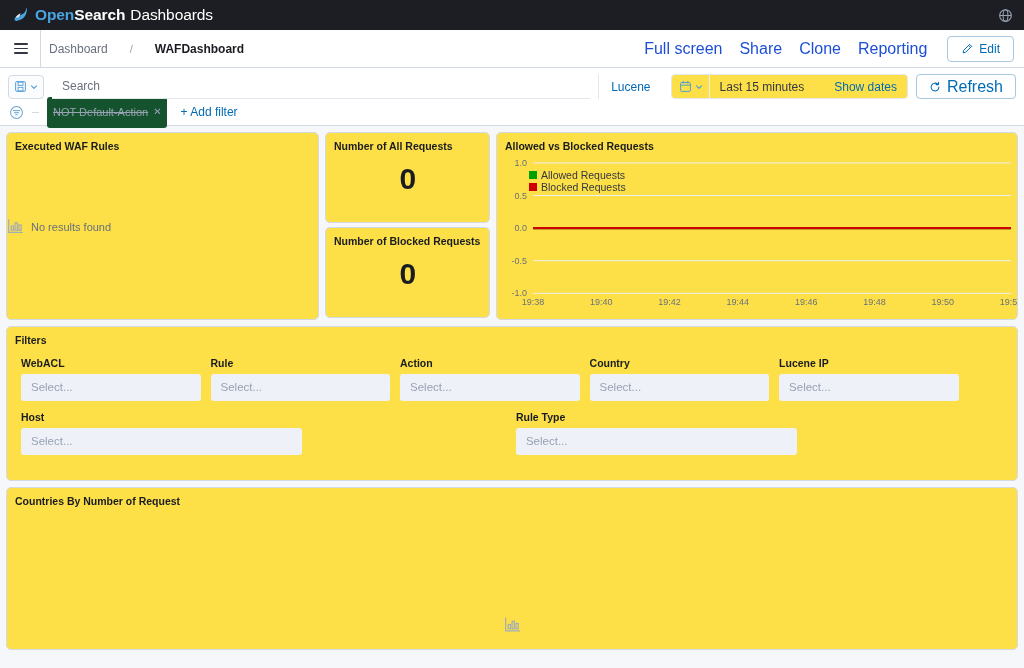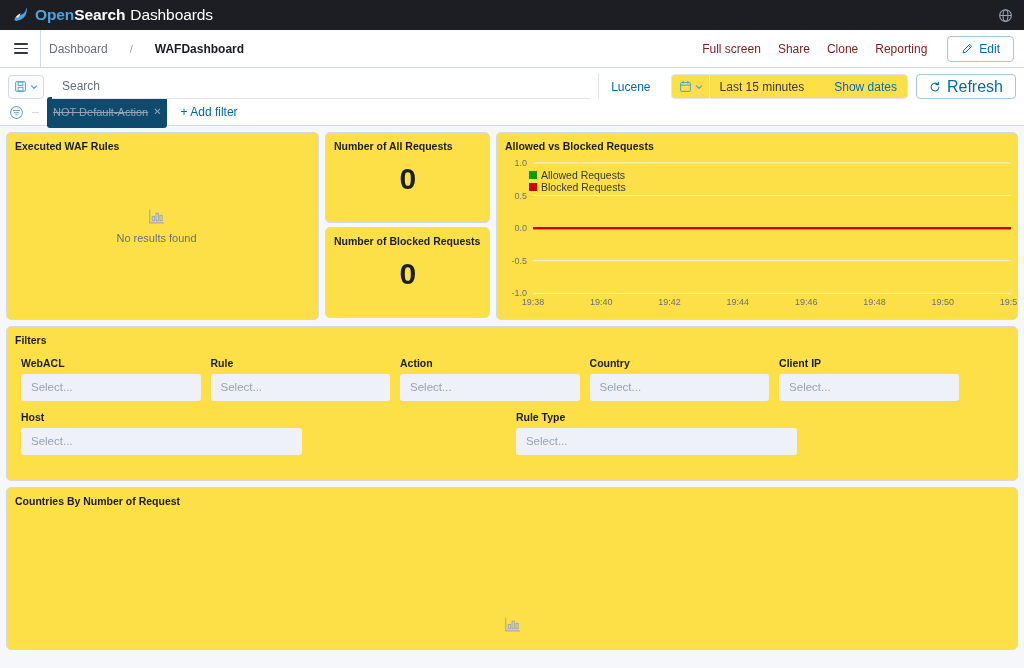--- a/index.html
+++ b/index.html
@@ -75,21 +75,21 @@
   }
   .breadcrumb { display: flex; align-items: center; gap: 22px; font-size: 12px; }
   .bc-link { color: #69707d; cursor: pointer; }
   .bc-sep { color: #98a2b3; font-size: 11px; }
   .bc-current { color: #1a1c21; font-weight: 700; }
   .nav-right {
     margin-left: auto;
     display: flex; align-items: center; gap: 17px;
   }
   .nav-action {
-    color: #7f1d1d; font-size: 12px; cursor: pointer; white-space: nowrap;
+    color: #1d4ed8; font-size: 16px; cursor: pointer; white-space: nowrap;
   }
   .edit-btn {
     border: 1px solid #a5c7e0;
     border-radius: 4px;
     height: 26px;
     padding: 0 13px;
     display: flex; align-items: center; gap: 6px;
     color: #006bb4;
     background: #ffffff;
     cursor: pointer;
@@ -193,21 +193,21 @@
     gap: 8px;
   }
   .filter-icon-btn {
     width: 16px; height: 16px;
     display: flex; align-items: center; justify-content: center;
     cursor: pointer;
     flex: 0 0 auto;
   }
   .filter-dash { width: 7px; height: 1px; background: #d3dae6; flex: 0 0 auto; }
   .filter-pill {
-    background: #0c4a6e;
+    background: #14532d;
     border-radius: 3px;
     height: 31px;
     display: flex; align-items: center;
     padding: 0 5px 0 6px;
     gap: 5px;
     cursor: pointer;
     flex: 0 0 auto;
   }
   .filter-pill-label {
     font-size: 11px;
@@ -245,21 +245,21 @@
     line-height: 1.2;
   }
 
   
   .p-waf { width: 313px; height: 188px; flex: 0 0 auto; }
   .noresults {
     position: absolute;
     left: 0; right: 12px;
     top: 50%;
     transform: translateY(-50%);
-    display: flex; flex-direction: column;
+    display: flex; flex-direction: row;
     align-items: center; gap: 7px;
   }
   .noresults-text { font-size: 11px; color: #69707d; }
 
   
   .col-metrics { display: flex; flex-direction: column; gap: 4px; flex: 0 0 auto; width: 165px; }
   .p-metric { height: 91px; }
   .metric-value {
     position: absolute;
     left: 0; right: 0;
@@ -509,21 +509,21 @@
     </div>
   </div>
 
   <div class="panel p-filters">
     <div class="panel-title">Filters</div>
     <div class="filters-grid" id="filters-grid">
         <div class="ffield" style="width: 19.3%; padding-right: 1%;"><label class="ffield-label">WebACL</label><input class="fselect" type="text" placeholder="Select..." style=""></div>
         <div class="ffield" style="width: 19.3%; padding-right: 1%;"><label class="ffield-label">Rule</label><input class="fselect" type="text" placeholder="Select..." style=""></div>
         <div class="ffield" style="width: 19.3%; padding-right: 1%;"><label class="ffield-label">Action</label><input class="fselect" type="text" placeholder="Select..." style=""></div>
         <div class="ffield" style="width: 19.3%; padding-right: 1%;"><label class="ffield-label">Country</label><input class="fselect" type="text" placeholder="Select..." style=""></div>
-        <div class="ffield" style="width: 19.3%; padding-right: 1%;"><label class="ffield-label">Client IP</label><input class="fselect" type="text" placeholder="Select..." style=""></div>
+        <div class="ffield" style="width: 19.3%; padding-right: 1%;"><label class="ffield-label">Lucene IP</label><input class="fselect" type="text" placeholder="Select..." style=""></div>
         <div style="width: 100%; height: 0px;"></div>
         <div class="ffield" style="width: 29.6%; padding-right: 1%; margin-right: 20.8%;"><label class="ffield-label">Host</label><input class="fselect" type="text" placeholder="Select..." style=""></div>
         <div class="ffield" style="width: 29.6%; padding-right: 1%;"><label class="ffield-label">Rule Type</label><input class="fselect" type="text" placeholder="Select..." style=""></div>
       </div>
   </div>
 
   <div class="panel p-countries">
     <div class="panel-title">Countries By Number of Request</div>
     <div class="countries-empty">
       <svg width="17" height="17" viewBox="0 0 16 16">

